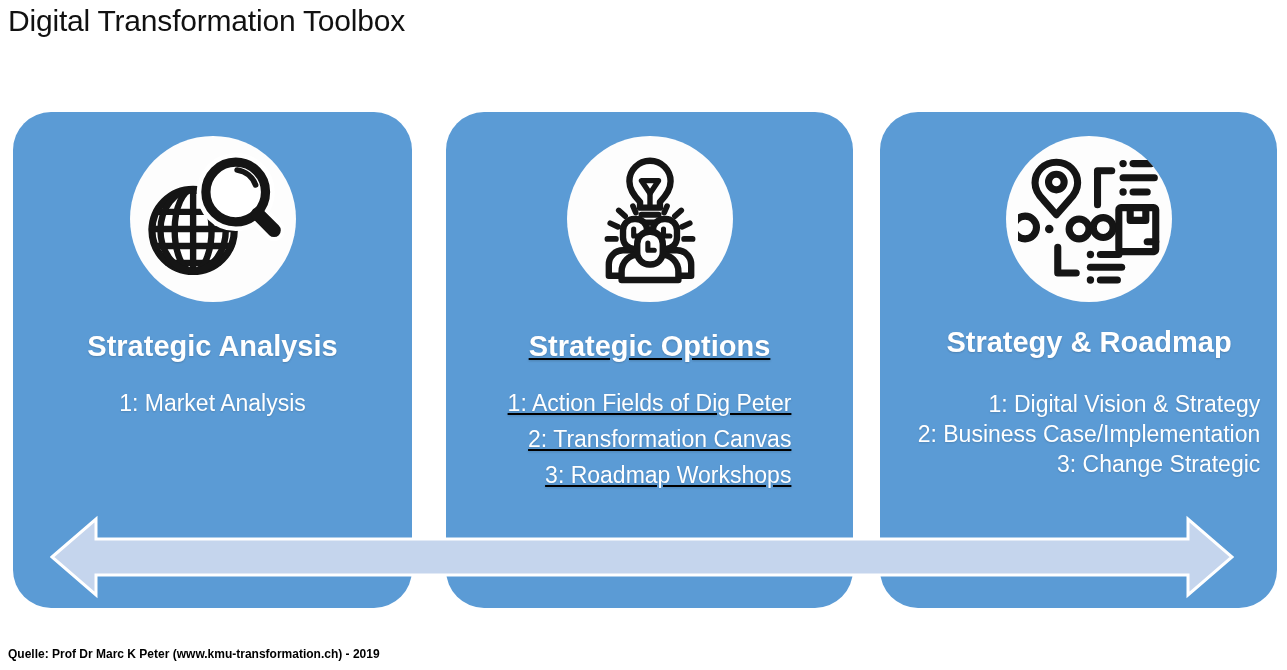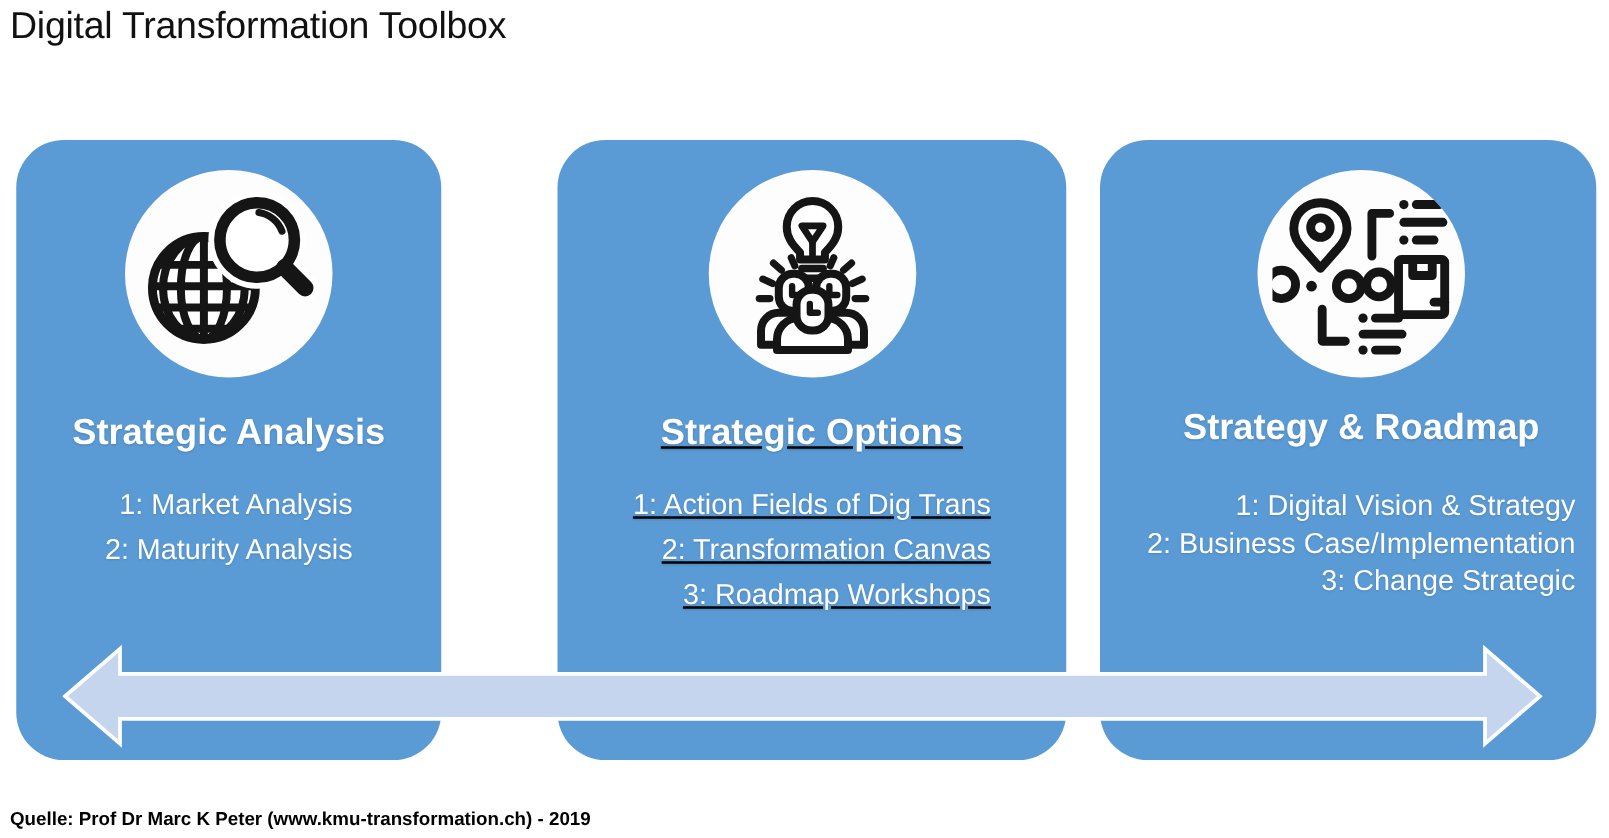--- a/index.html
+++ b/index.html
@@ -22,21 +22,21 @@
     position:absolute;left:8px;top:4px;
     font-size:30px;font-weight:400;color:var(--title-black);
     letter-spacing:-0.2px;
   }
   .card{
     position:absolute;top:112px;height:496px;
     background:var(--card-blue);
     border-radius:38px;
     display:flex;flex-direction:column;align-items:center;
   }
-  .card-1{left:13px;width:340px;}
+  .card-1{left:13px;width:399px;}
   .card-2{left:446px;width:407px;text-decoration:underline;}
   .card-3{left:880px;width:397px;padding-left:21px;}
   .icon-circle{
     margin-top:24px;width:166px;height:166px;border-radius:50%;
     background:var(--icon-circle);
     display:flex;align-items:center;justify-content:center;
     overflow:hidden;flex:0 0 auto;
   }
   .icon-circle svg{width:142px;height:142px;}
   .card-title{
@@ -54,21 +54,21 @@
   .card-list li{line-height:36px;white-space:nowrap;text-align:right;}
   .card-3 .card-title{margin-top:24px;}
   .card-3 .card-list{margin-top:30px;}
   .card-3 .card-list li{line-height:30px;}
   .arrow-svg{
     position:absolute;left:50px;top:512px;width:1184px;height:90px;
     z-index:5;
   }
   .source{
     position:absolute;left:8px;top:647px;
-    font-size:15px;font-weight:700;color:#000000;
+    font-size:12px;font-weight:700;color:#000000;
   }
 </style>
 </head>
 <body>
 
 <div class="slide">
 
   <h1 class="title">Digital Transformation Toolbox</h1>
 
   <section class="card card-1">
@@ -87,21 +87,20 @@
         <circle cx="66" cy="31" r="21" stroke="#ffffff" stroke-width="13"></circle>
         <line x1="82" y1="47" x2="93" y2="58" stroke="#ffffff" stroke-width="15"></line>
         <circle cx="66" cy="31" r="21" stroke-width="6.5" fill="#ffffff"></circle>
         <line x1="81.5" y1="46.5" x2="93" y2="58" stroke-width="9.5"></line>
         <path d="M 67 15.5 A 16.5 16.5 0 0 1 80 26" stroke-width="4"></path>
       </svg>
     </div>
     <h2 class="card-title">Strategic Analysis</h2>
     <ul class="card-list">
       <li>1: Market Analysis</li>
-      <li>2: Maturity Analysis</li>
     </ul>
   </section>
 
   <section class="card card-2">
     <div class="icon-circle">
       <svg viewBox="0 0 100 100" fill="none" stroke="#151515" stroke-linecap="round" stroke-linejoin="round">
 
         <path d="M 43 42 L 43 38 C 38 33 35.5 29 35.5 23.5 A 14.5 14.5 0 0 1 64.5 23.5 C 64.5 29 62 33 57 38 L 57 42 Z" stroke-width="4.5" fill="#ffffff"></path>
         <path d="M 44 23 L 56 23 L 50 32 Z" stroke-width="3.8"></path>
         <line x1="50" y1="32" x2="50" y2="41" stroke-width="3.8"></line>
@@ -124,21 +123,21 @@
         <path d="M 38.5 57 V 62 H 43" stroke-width="3.6"></path>
         <path d="M 59.5 57 V 62 H 64" stroke-width="3.6"></path>
 
         <path d="M 30 93 V 87 A 12 12 0 0 1 42 75 H 58 A 12 12 0 0 1 70 87 V 93 Z" stroke-width="4.5" fill="#ffffff"></path>
         <rect x="41" y="59" width="18" height="23" rx="8.5" stroke-width="4.5" fill="#ffffff"></rect>
         <path d="M 48.5 67 V 72 H 53" stroke-width="3.6"></path>
       </svg>
     </div>
     <h2 class="card-title">Strategic Options</h2>
     <ul class="card-list">
-      <li>1: Action Fields of Dig Trans</li>
+      <li>1: Action Fields of Dig Peter</li>
       <li>2: Transformation Canvas</li>
       <li>3: Roadmap Workshops</li>
     </ul>
   </section>
 
   <section class="card card-3">
     <div class="icon-circle">
       <svg viewBox="0 0 100 100" fill="none" stroke="#151515" stroke-linecap="round" stroke-linejoin="round">
 
         <path d="M 27 10 C 18.5 10 12 16.5 12 24.5 C 12 29.5 14.8 33.5 17.8 36.5 L 27 47 L 36.2 36.5 C 39.2 33.5 42 29.5 42 24.5 C 42 16.5 35.5 10 27 10 Z" stroke-width="5" fill="#ffffff"></path>

